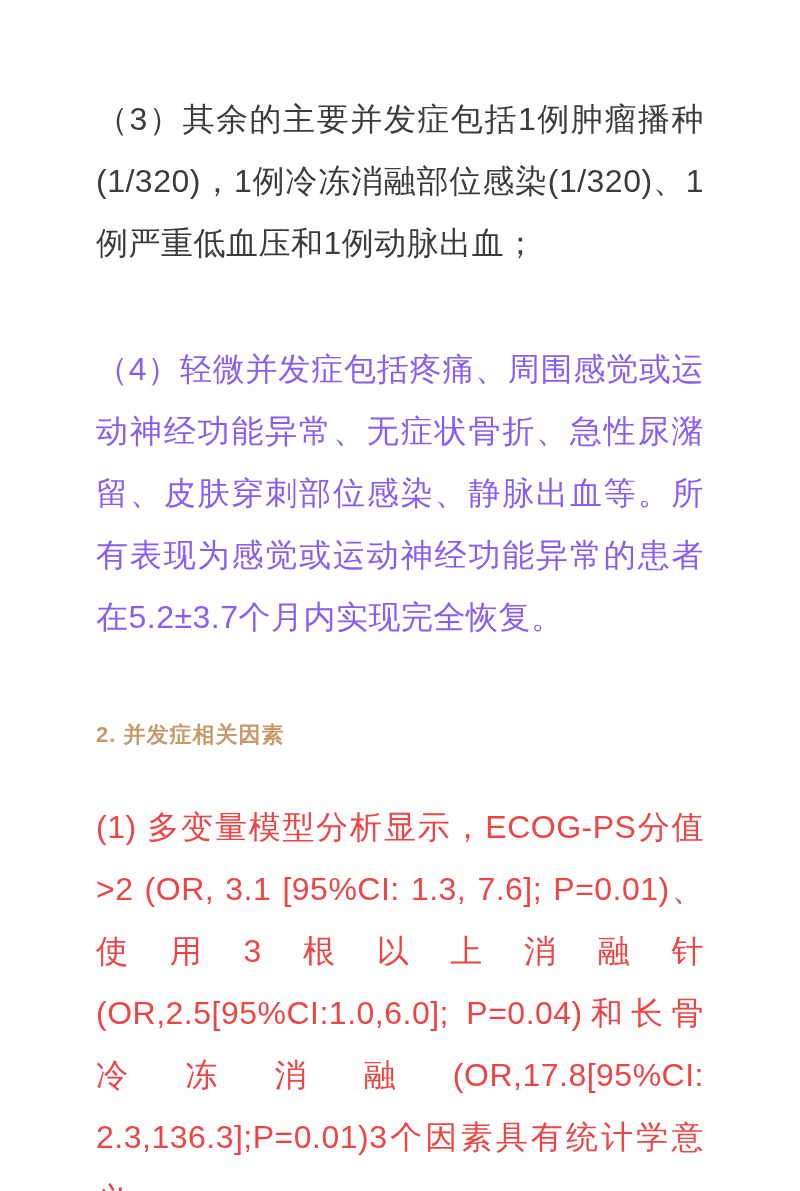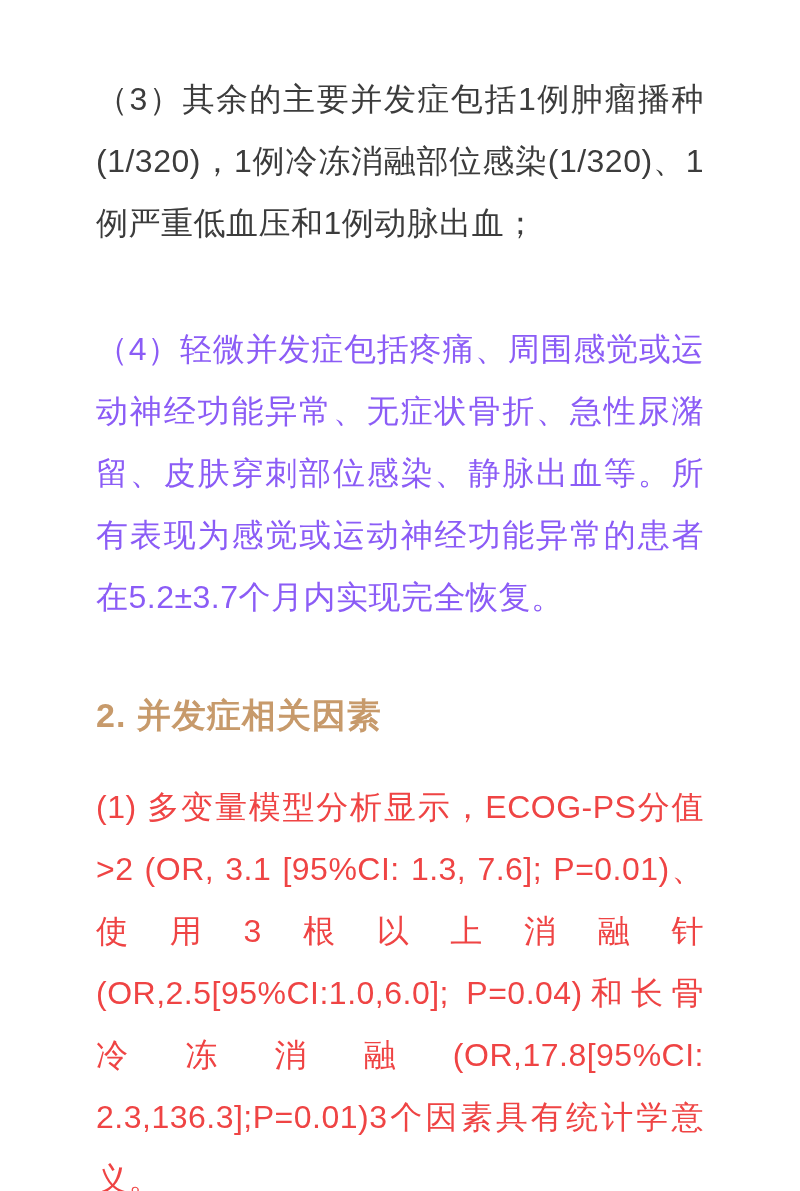--- a/index.html
+++ b/index.html
@@ -8,39 +8,39 @@
     padding: 0;
     background: #ffffff;
   }
   .page {
     position: relative;
     box-sizing: border-box;
     width: 722px;
     height: 1191px;
     margin: 0 auto;
     background: #ffffff;
-    padding: 68px 57px 30px 57px;
+    padding: 88px 57px 30px 57px;
     overflow: hidden;
     font-family: "Liberation Sans", "DejaVu Sans", sans-serif;
   }
   .para {
     font-size: 32px;
     line-height: 62px;
     color: #3c3c3c;
     text-align: justify;
     text-justify: inter-ideograph;
     letter-spacing: 0.5px;
     margin: 0 0 64px 0;
     word-break: break-word;
   }
   .para.last {
     margin-bottom: 0;
   }
   .section-heading {
-    font-size: 34px;
+    font-size: 22px;
     line-height: 46px;
     font-weight: 700;
     color: #c79a6b;
     text-align: left;
     margin: 15px 0 38px 0;
     letter-spacing: 1px;
   }
 </style>
 </head>
 <body>

